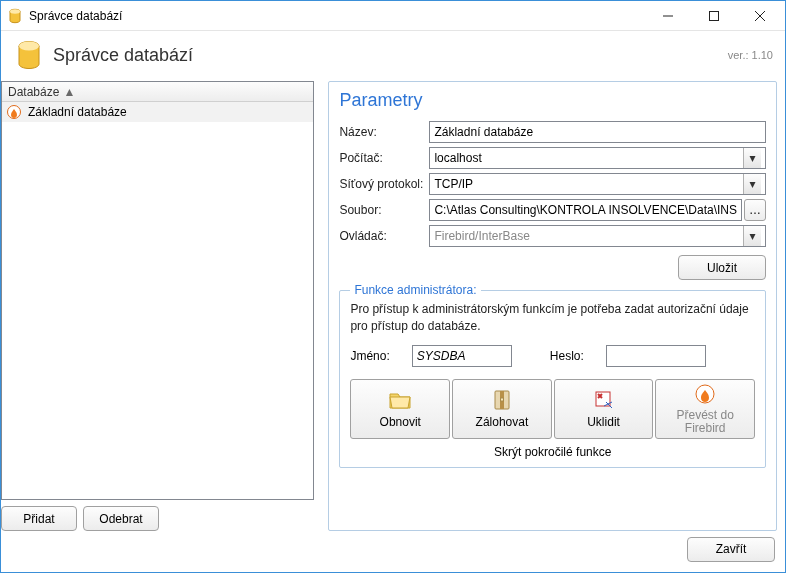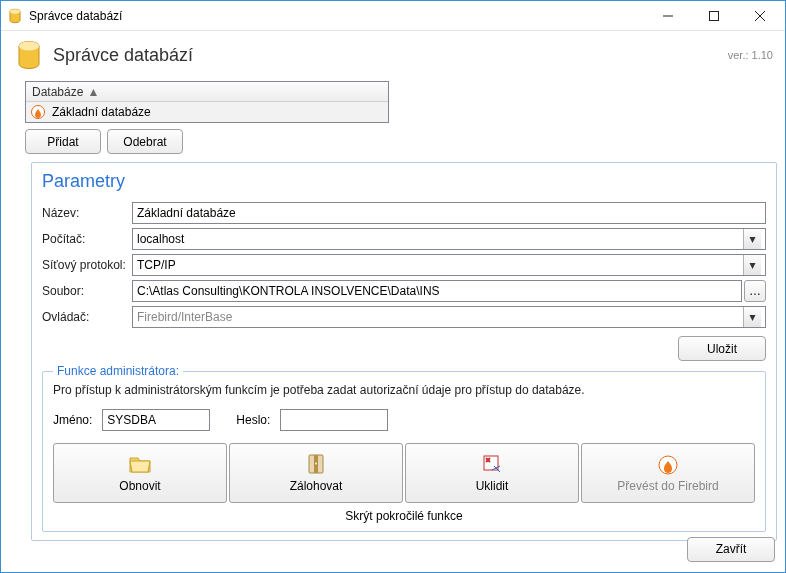--- a/index.html
+++ b/index.html
@@ -5,43 +5,43 @@
 * { box-sizing: border-box; margin: 0; padding: 0; font-family: "Segoe UI", Tahoma, sans-serif; font-size: 12px; }
 body { background: #fff; width: 786px; height: 573px; overflow: hidden; border: 1px solid #3a8fd8; }
 .titlebar { height: 30px; background: #fff; border-bottom: 1px solid #e5e5e5; display: flex; align-items: center; padding: 0 2px 0 6px; }
 .titlebar .title-icon { width: 16px; height: 16px; margin-right: 6px; }
 .titlebar .title-text { flex: 1; color: #000; }
 .titlebar .win-btn { width: 46px; height: 29px; display: flex; align-items: center; justify-content: center; color: #222; }
 .header-strip { height: 48px; display:flex; align-items:center; padding: 0 12px; }
 .header-strip .big-icon { width: 32px; height: 32px; }
 .header-strip .big-title { font-size: 18px; color: #333; margin-left: 8px; }
 .header-strip .version { margin-left: auto; color: #888; font-size: 11px; }
-.main { display: flex; padding: 2px 8px 0 24px; gap: 8px; height: 452px; flex-direction: column; }
+.main { display: flex; padding: 2px 8px 0 0; gap: 8px; height: 452px; }
 .left-panel { width: 364px; display:flex; flex-direction:column; }
 .list-box { flex:1; background:#fff; border: 1px solid #828790; }
 .list-header { background: linear-gradient(#fcfcfc,#ededed); border-bottom:1px solid #d0d0d0; height:20px; display:flex; align-items:center; padding:0 6px; color:#333; }
 .sort-tri { margin-left:4px; color:#6a6a6a; }
 .list-row { display:flex; align-items:center; height:20px; padding:0 4px; background:#f2f2f2; gap:6px; }
 .left-buttons { display:flex; gap:6px; margin-top:6px; }
 .btn { background: linear-gradient(#fdfdfd,#ececec); border:1px solid #a0a0a0; border-radius:4px; height:25px; display:flex; align-items:center; justify-content:center; color:#000; cursor:pointer; }
 .right-panel { flex:1; border:1px solid #b5cde4; border-radius:2px; padding:8px 10px;margin-left:6px; }
 .section-title { color:#2e75d6; font-size:18px; margin-bottom:8px; font-weight:400;}
 .form-row { display:flex; align-items:center; height:26px; margin-bottom:0px; }
 .form-row label { width:90px; color:#222; }
 .form-row .input { flex:1; height:22px; border:1px solid #828790; background:#fff; padding:0 4px; display:flex; align-items:center; color:#000; }
 .form-row .sel { flex:1; height:22px; border:1px solid #828790; background:#fff; display:flex; align-items:center; padding:0 4px; position:relative; }
 .sel-arrow { margin-left:auto; background:linear-gradient(#fdfdfd,#e5e5e5); border-left:1px solid #b0b0b0; width:18px; height:100%; display:flex; align-items:center; justify-content:center; color:#333;}
 .browse-btn { width:22px; height:22px; margin-left:2px; border:1px solid #a0a0a0; border-radius:3px; background:linear-gradient(#fdfdfd,#ececec); display:flex; align-items:center; justify-content:center; cursor:pointer;}
 .save-row { display:flex; justify-content:flex-end; margin:6px 0 10px 0;}
 .fieldset { border:1px solid #b5cde4; border-radius:2px; padding:10px 10px 8px 10px; position:relative; }
 .fieldset .legend { position:absolute; top:-8px; left:10px; background:#fff; padding:0 4px; color:#2e75d6; }
 .fieldset .desc { color:#222; margin-bottom:10px; line-height:1.4;}
-.cred-row { display:flex; align-items:center; gap:6px; margin-bottom:12px;}
+.cred-row { display:flex; align-items:center; gap:18px; margin-bottom:12px;}
 .cred-row label { margin-right:4px; }
-.cred-row input { height:22px; border:1px solid #828790; padding:0 4px; width:108px; }
+.cred-row input { height:22px; border:1px solid #828790; padding:0 4px; width:100px;font-style:italic; }
 .admin-btns { display:flex; gap:2px; }
 .admin-btn { flex:1; height:60px; border:1px solid #a0a0a0; border-radius:3px; background:linear-gradient(#fdfdfd,#ececec); display:flex; flex-direction:column; align-items:center; justify-content:center; gap:3px; cursor:pointer; font-size:11px; text-align:center; padding:2px; }
 .admin-btn.disabled { color:#888; }
 .admin-btn .icon { width:24px; height:24px; }
 .link { color:#000000; cursor:pointer; display:block; text-align:center; margin-top:6px; }
 .footer { height: 36px; display:flex; align-items:center; justify-content:flex-end; padding:0 10px; }
 svg { display:block; }
 </style>
 </head>
 <body>

